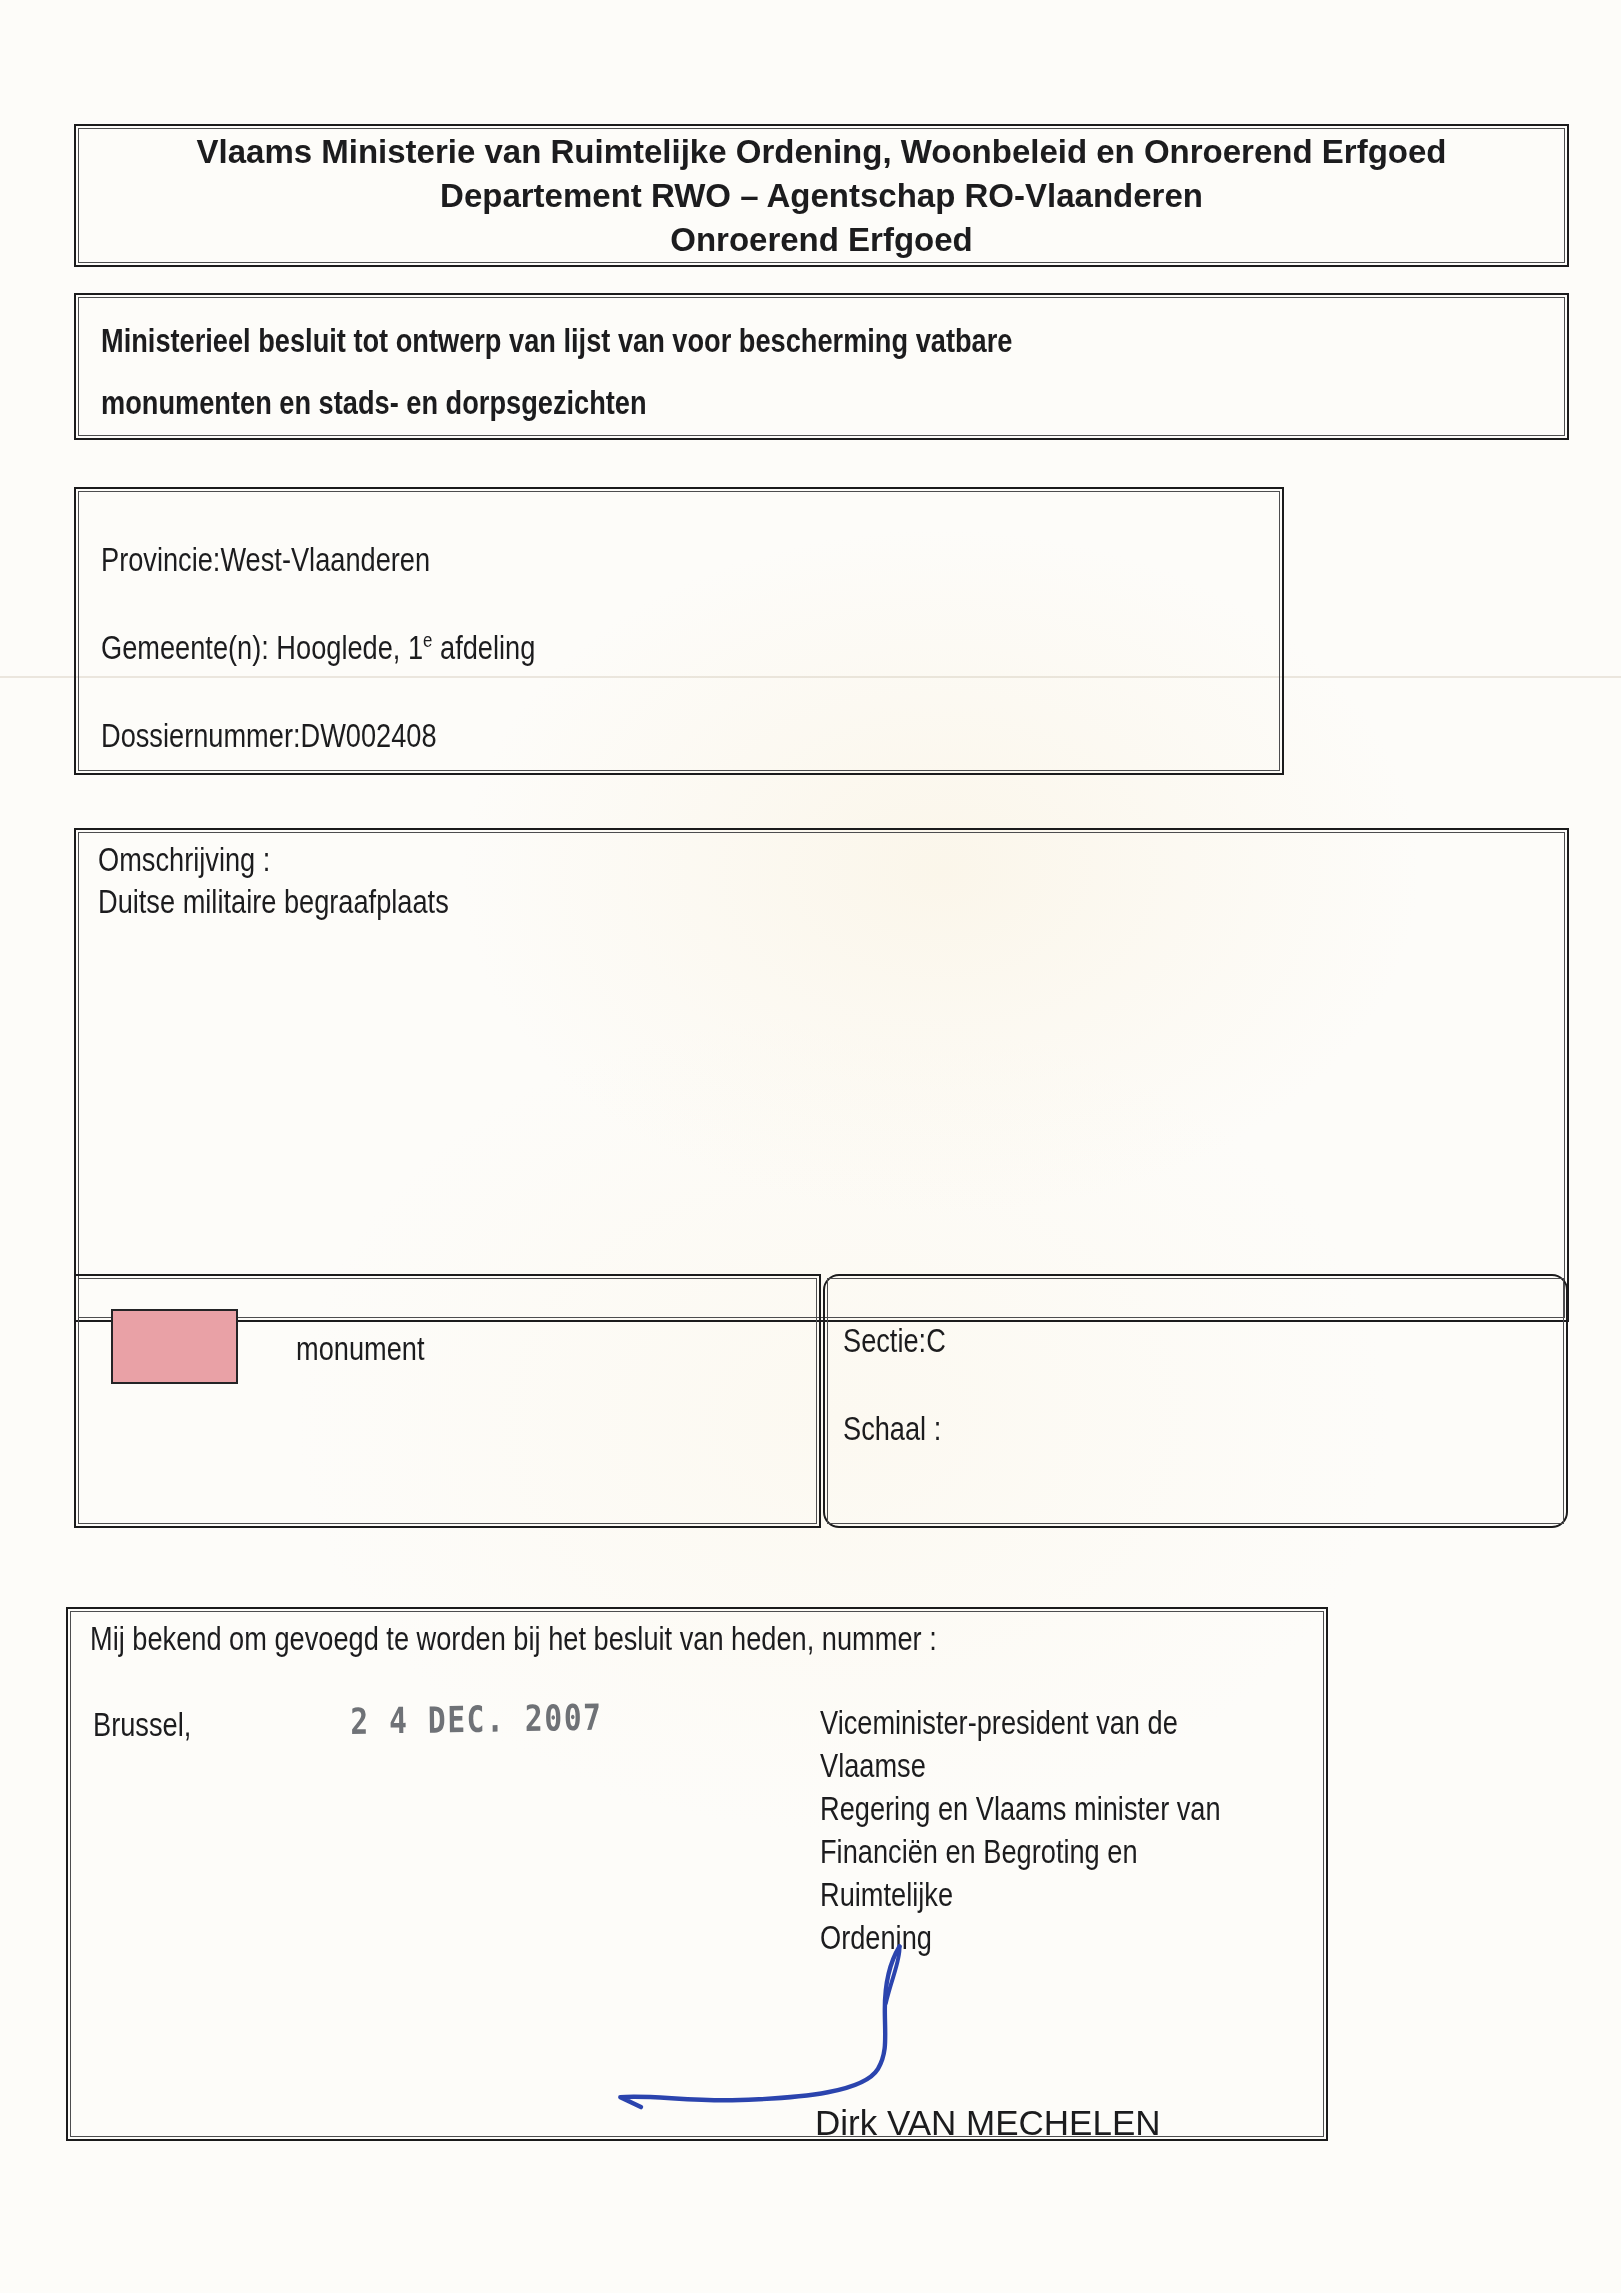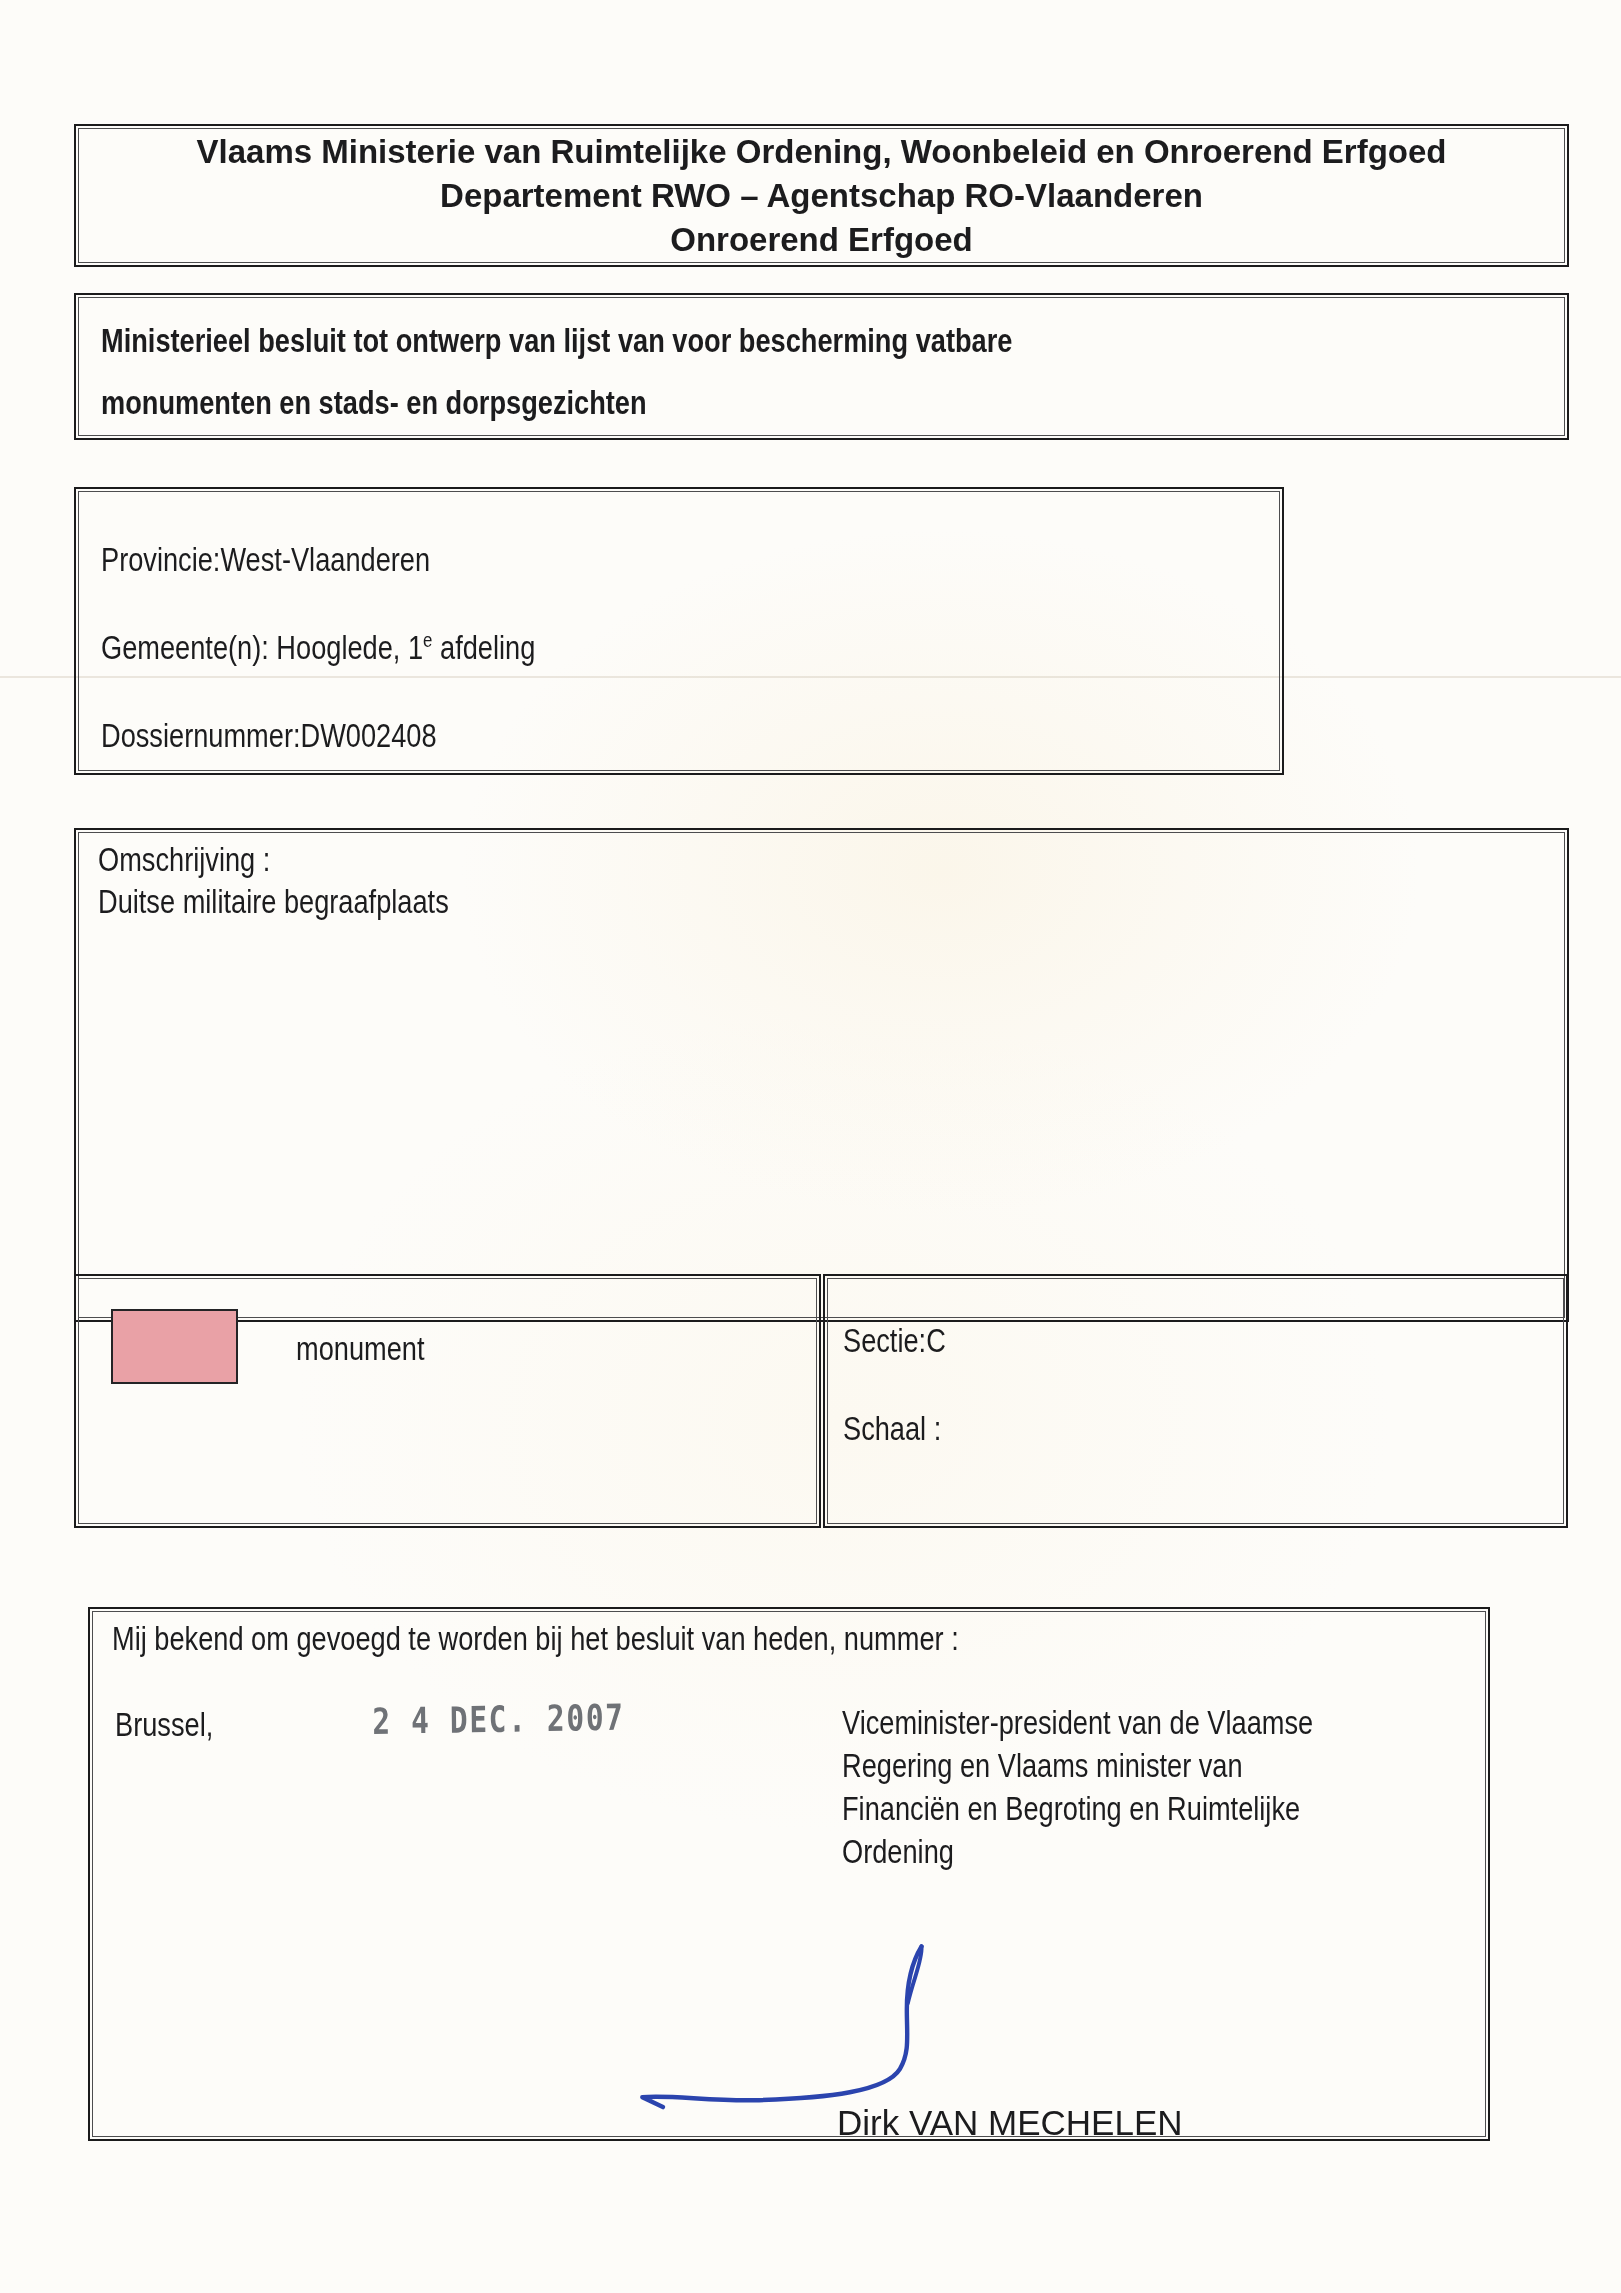--- a/index.html
+++ b/index.html
@@ -61,31 +61,31 @@
   .info-right .f2 { left:17.6px; top:137px; }
   sup { font-size:0.62em; line-height:0; }
 
   
   .desc-box { left:74px; top:828px; width:1495px; height:494px; }
   .desc-box .f1 { left:21.6px; top:7.8px; }
   .desc-box .f2 { left:21.6px; top:50px; }
 
   
   .legend-box { left:74px; top:1274px; width:747px; height:254px; }
-  .sectie-box { left:823px; top:1274px; width:745px; height:254px; }
+  .sectie-box { left:823px; top:1274px; width:745px; height:254px;border-radius:16px; }
   .swatch {
     position:absolute; left:35px; top:33px; width:127px; height:75px;
     border:2px solid #242426; box-sizing:border-box;
   }
   .legend-label { left:220px; top:51px; }
   .sectie-box .f1 { left:17.6px; top:43px; }
   .sectie-box .f2 { left:17.6px; top:131px; }
 
   
-  .footer-box { left:88px; top:1607px; width:1402px; height:534px; }
+  .footer-box { left:66px; top:1607px; width:1262px; height:534px; }
   .footer-box .intro { left:21.6px; top:7.8px; }
   .footer-box .city  { left:24.5px; top:94px; }
   .stamp {
     position:absolute; left:282px; top:92px;
     font-family:"DejaVu Sans Mono","Liberation Mono",monospace;
     font-weight:bold; font-size:36px; letter-spacing:2px;
     color:#64676c; white-space:nowrap;
     transform:scaleX(0.82) rotate(-0.8deg); transform-origin:0 0;
     opacity:0.92;
   }

